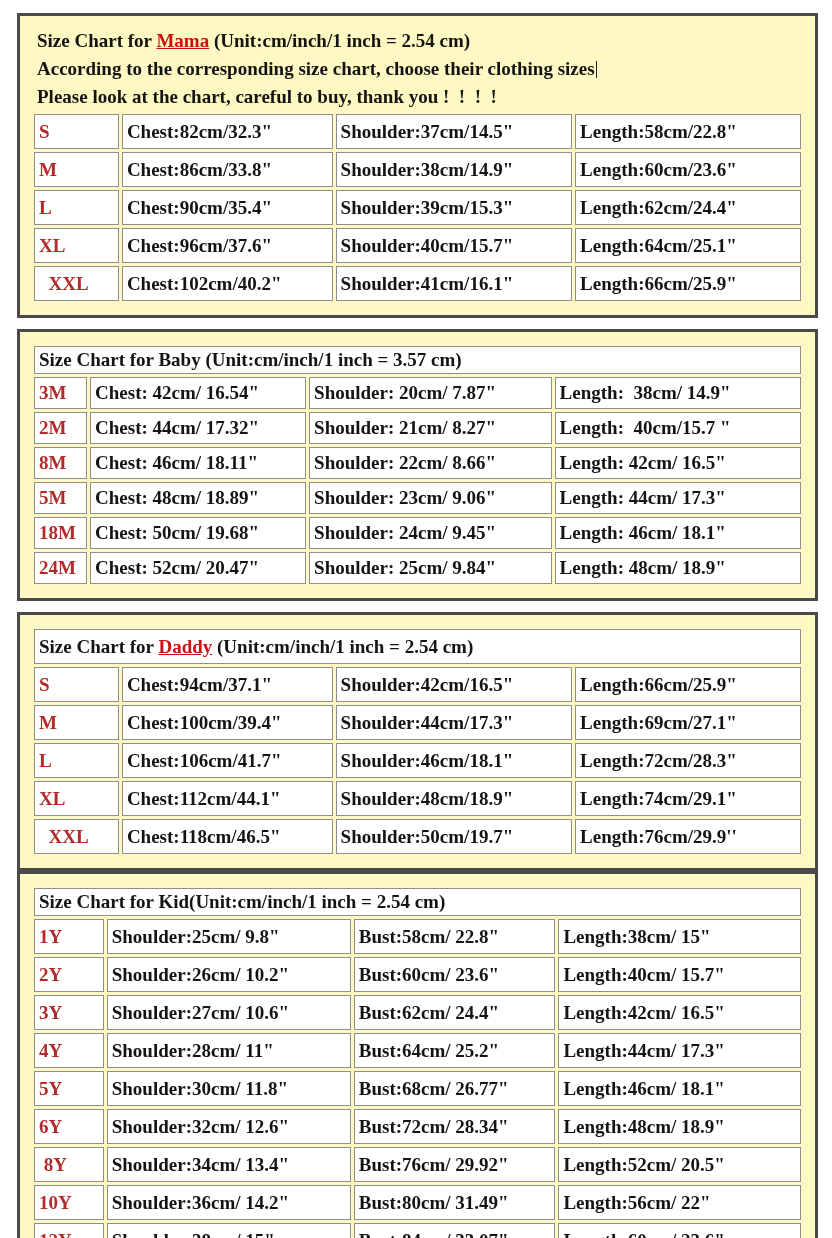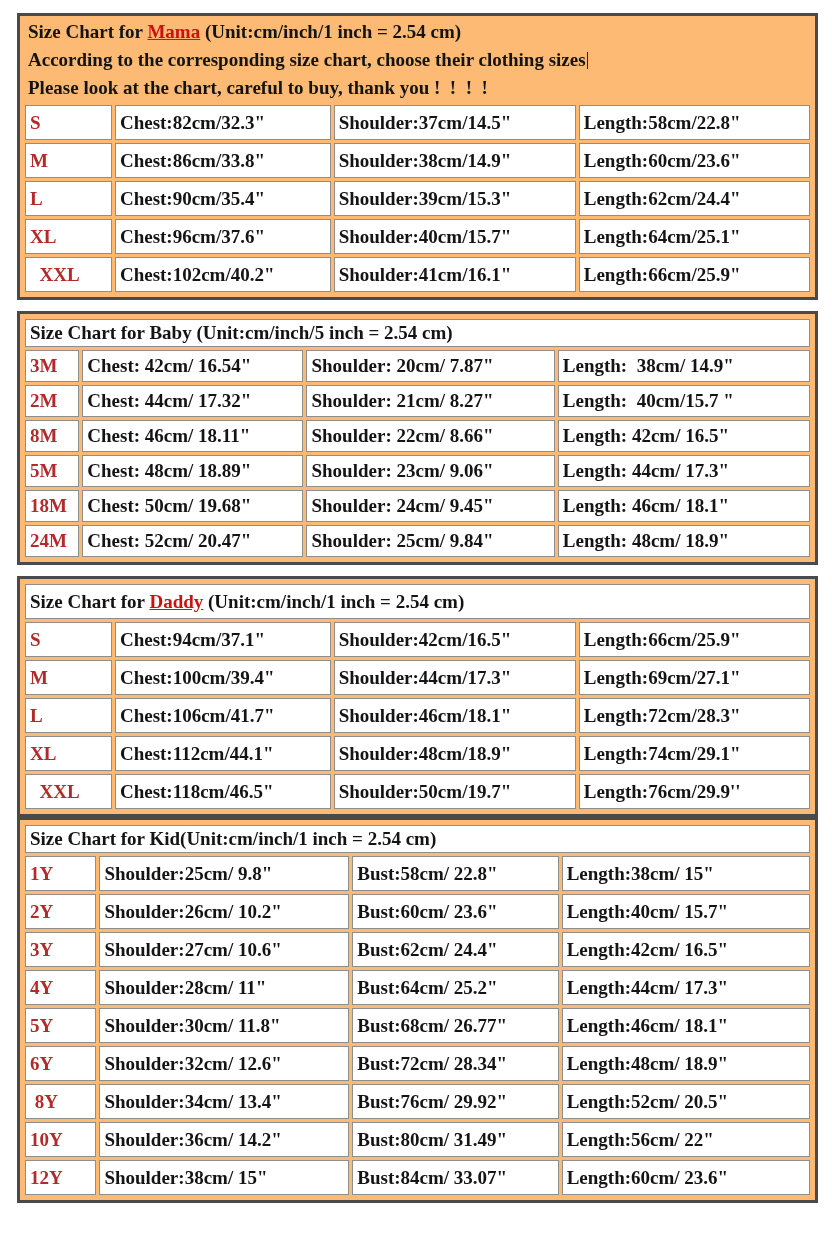--- a/index.html
+++ b/index.html
@@ -11,22 +11,22 @@
   .page {
     box-sizing: border-box;
     width: 832px;
     padding: 13px 14px 6px 17px;
     font-family: "Liberation Serif", "DejaVu Serif", serif;
     font-weight: bold;
     color: #141414;
   }
   .chart-box {
     border: 3px solid #4a4a4a;
-    background: #fdba74;
-    padding: 2px;
+    background: #fef9c3;
+    padding: 11px;
   }
   .box-mama  { margin-bottom: 11px; }
   .box-baby  { margin-bottom: 11px; }
   .box-daddy { }
   .note {
     font-size: 19px;
     line-height: 28px;
     padding: 0 6px;
     white-space: pre;
   }
@@ -120,21 +120,21 @@
   <section class="chart-box box-baby">
     <table class="size-table">
       <colgroup>
         <col style="width:7%">
           <col style="width:28.5%">
           <col style="width:32%">
           <col style="width:32.5%">
       </colgroup>
       <tbody>
         <tr>
-          <td class="header-cell" colspan="4">Size Chart for Baby (Unit:cm/inch/5 inch = 2.54 cm)</td>
+          <td class="header-cell" colspan="4">Size Chart for Baby (Unit:cm/inch/1 inch = 3.57 cm)</td>
         </tr>
       <tr>
             <td class="size-col">3M</td>
             <td>Chest: 42cm/ 16.54"</td>
             <td>Shoulder: 20cm/ 7.87"</td>
             <td>Length:  38cm/ 14.9"</td>
           </tr>
           <tr>
             <td class="size-col">2M</td>
             <td>Chest: 44cm/ 17.32"</td>

